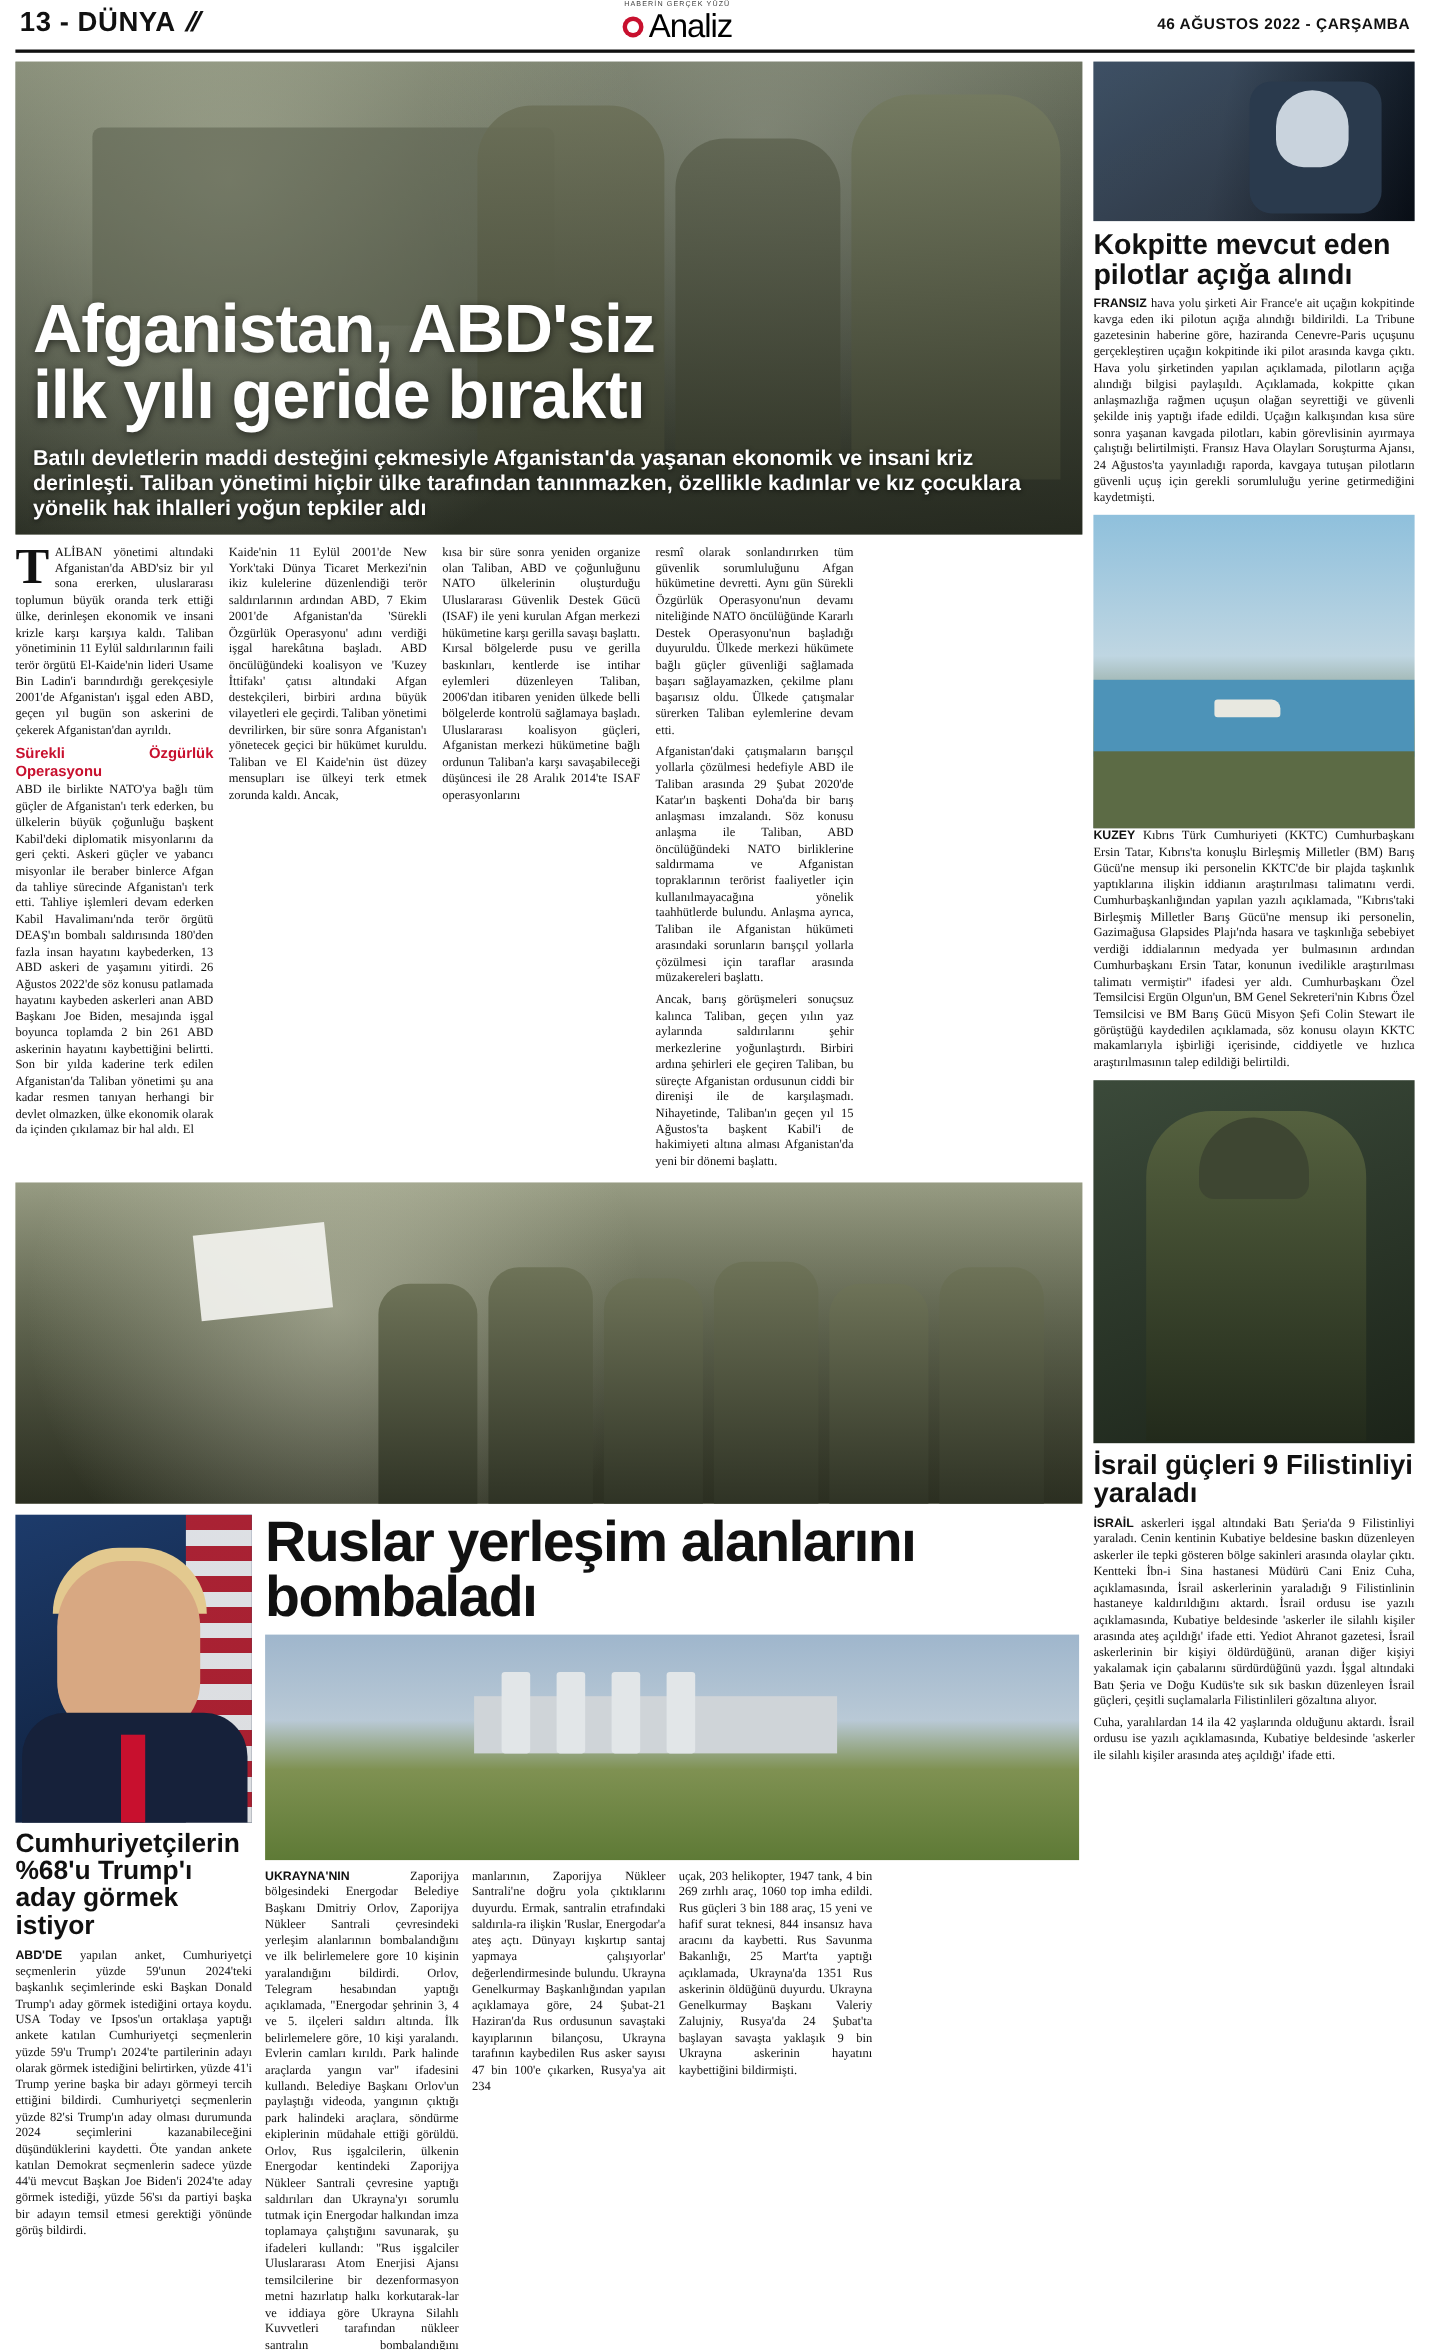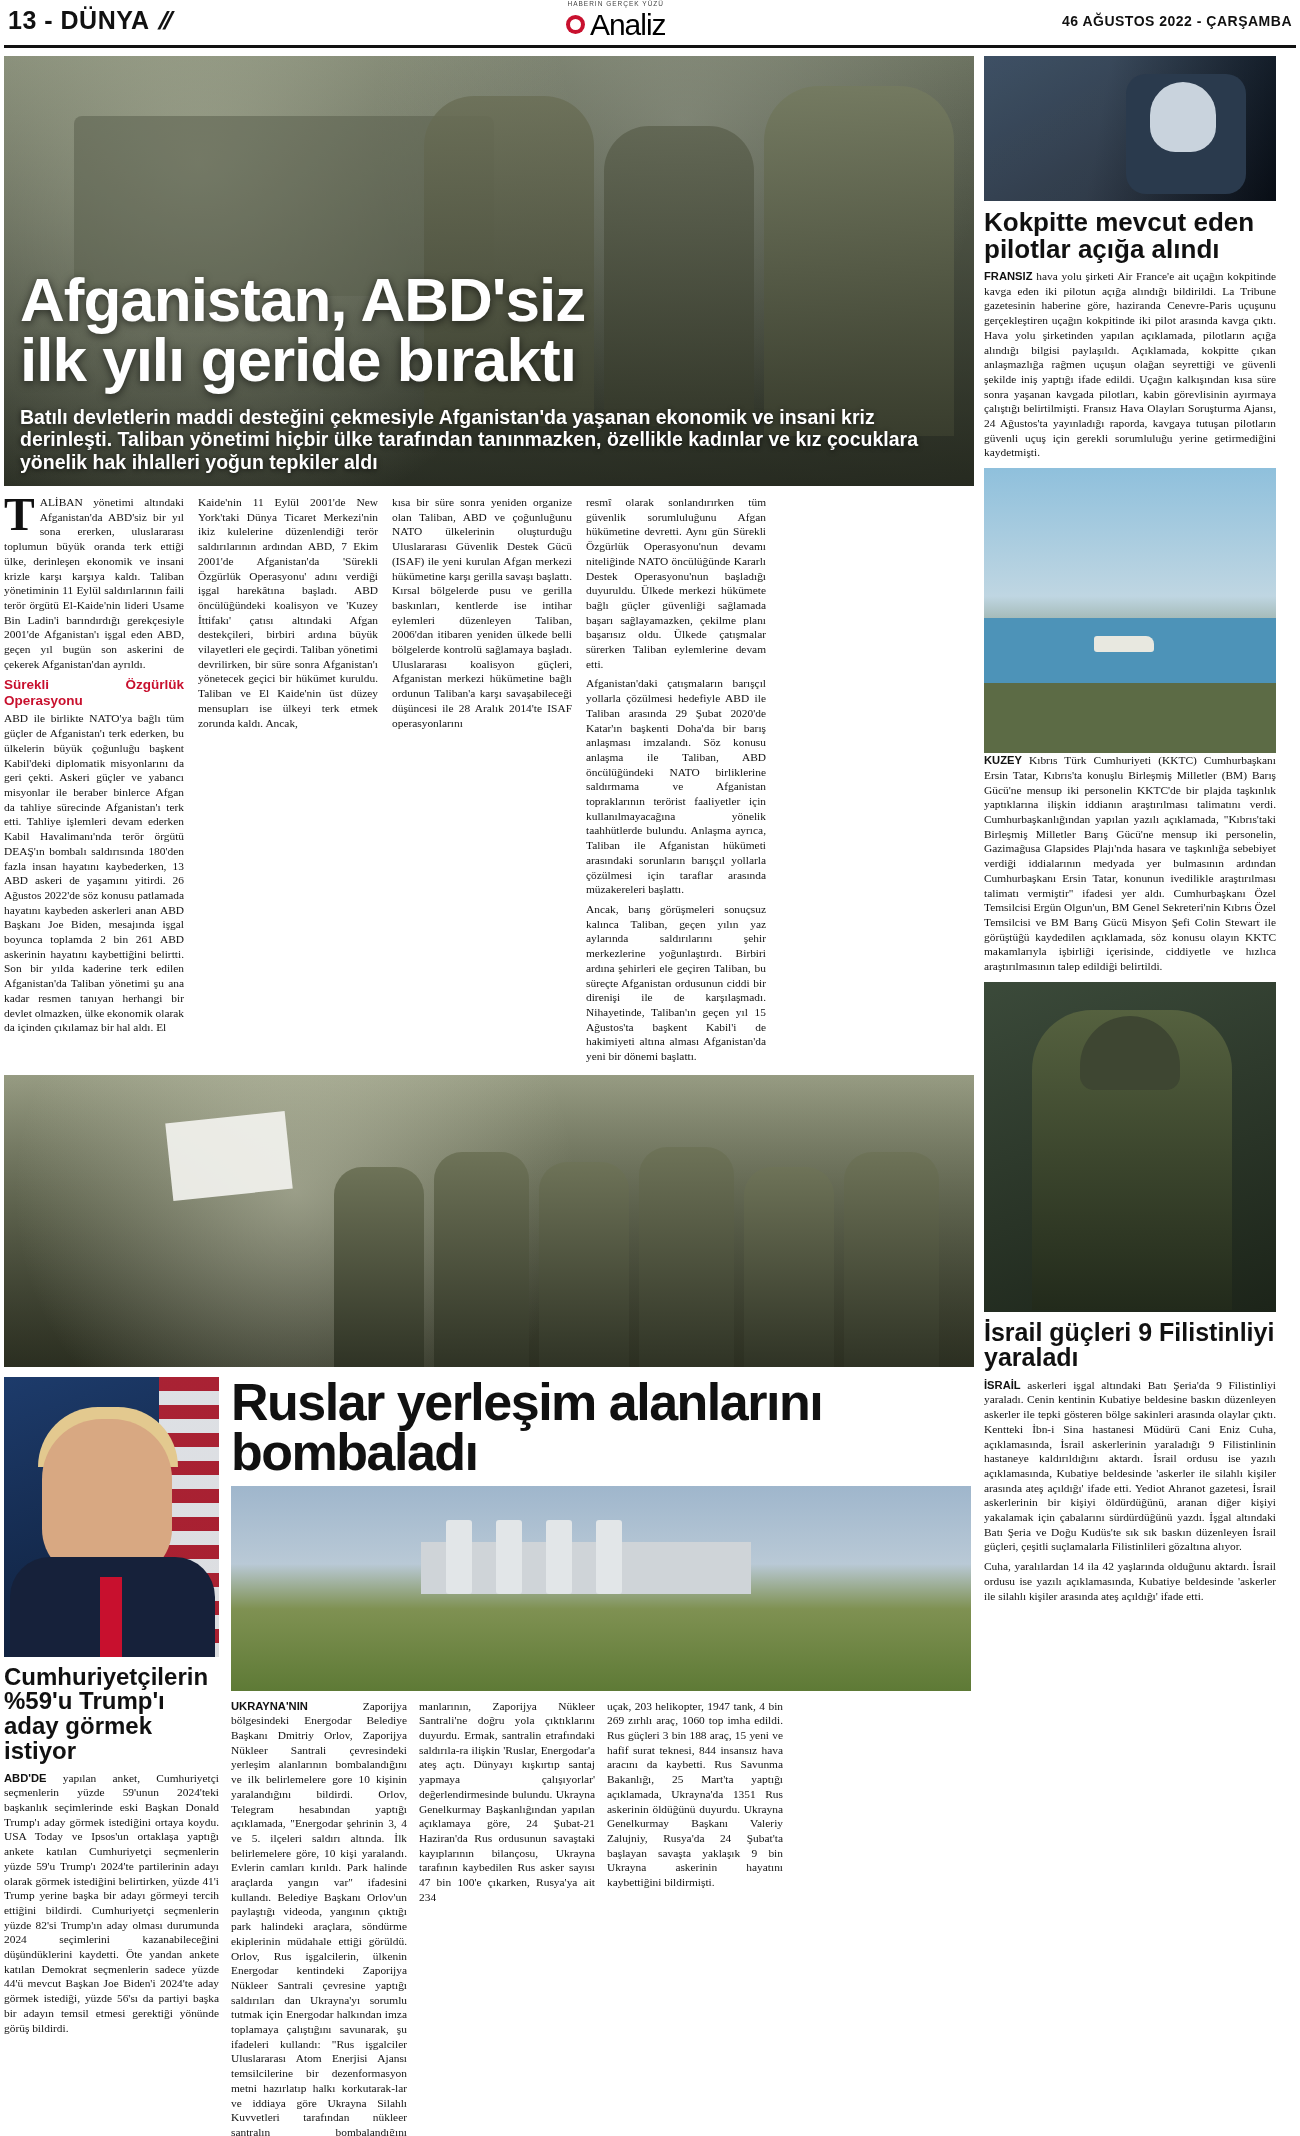--- a/index.html
+++ b/index.html
@@ -5,21 +5,21 @@
   * { box-sizing: border-box; }
   html, body { margin:0; padding:0; }
   body {
     width:1300px; height:2136px;
     background:#ffffff;
     font-family:"Liberation Serif", serif;
     color:#111;
     position:relative;
     overflow:hidden;
   }
-  .page { width:1300px; height:1748px; position:relative; padding:0 4px; }
+  .page { width:1300px; height:1748px; position:relative; padding:0 14px; }
 
   
   .masthead {
     height:48px; display:flex; align-items:center; justify-content:space-between;
     border-bottom:3px solid #111; padding:0 4px 4px 4px;
   }
   .mh-left { display:flex; align-items:center; gap:10px; }
   .mh-pageno { font-family:"Liberation Sans", sans-serif; font-weight:bold; font-size:25px; letter-spacing:.5px; }
   .mh-slash { font-family:"Liberation Sans", sans-serif; font-weight:bold; font-size:25px; color:#111; transform:skewX(-18deg); letter-spacing:-2px;}
   .mh-center { display:flex; align-items:center; gap:8px; }
@@ -205,21 +205,21 @@
       <div class="rus-block">
         <div class="rus-left">
           <div class="rus-photo-top">
             <div class="flagstripes"></div>
             <div class="hair"></div>
             <div class="face"></div>
             <div class="suit"></div>
             <div class="tie"></div>
           </div>
           <div class="cumhur">
-            <h3>Cumhuriyetçilerin %59'u Trump'ı aday görmek istiyor</h3>
+            <h3>Cumhuriyetçilerin %68'u Trump'ı aday görmek istiyor</h3>
             <p><span class="lead-bold">ABD'DE</span> <span>yapılan anket, Cumhuriyetçi seçmenlerin yüzde 59'unun 2024'teki başkanlık seçimlerinde eski Başkan Donald Trump'ı aday görmek istediğini ortaya koydu. USA Today ve Ipsos'un ortaklaşa yaptığı ankete katılan Cumhuriyetçi seçmenlerin yüzde 59'u Trump'ı 2024'te partilerinin adayı olarak görmek istediğini belirtirken, yüzde 41'i Trump yerine başka bir adayı görmeyi tercih ettiğini bildirdi. Cumhuriyetçi seçmenlerin yüzde 82'si Trump'ın aday olması durumunda 2024 seçimlerini kazanabileceğini düşündüklerini kaydetti. Öte yandan ankete katılan Demokrat seçmenlerin sadece yüzde 44'ü mevcut Başkan Joe Biden'i 2024'te aday görmek istediği, yüzde 56'sı da partiyi başka bir adayın temsil etmesi gerektiği yönünde görüş bildirdi.</span></p>
           </div>
         </div>
 
         <div class="rus-right">
           <div class="rus-title">Ruslar yerleşim alanlarını bombaladı</div>
           <div class="rus-photo-main">
             <div class="plant"></div>
             <div class="stack" style="left:215px;"></div>
             <div class="stack" style="left:265px;"></div>

